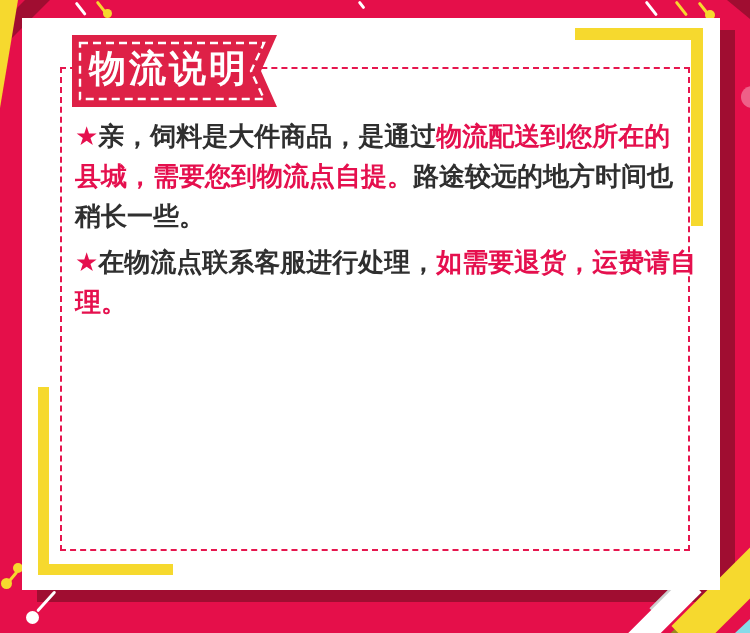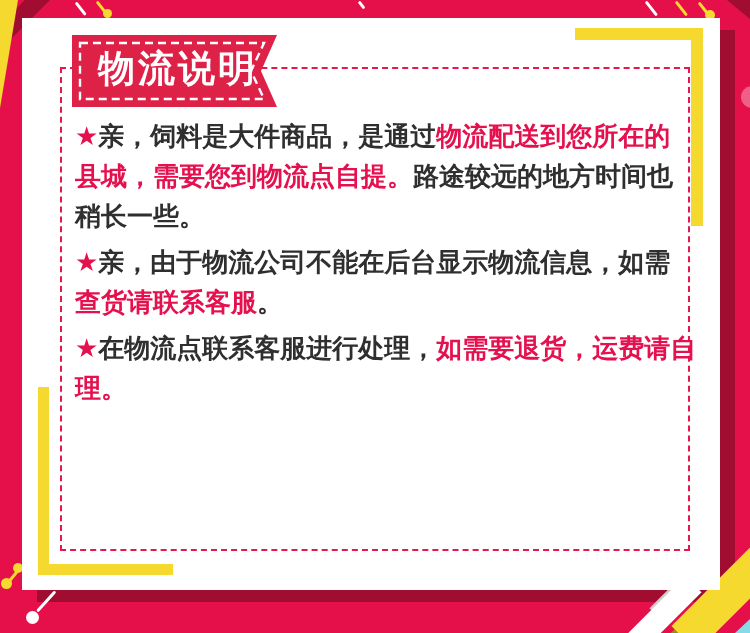--- a/index.html
+++ b/index.html
@@ -35,21 +35,21 @@
   
   .bar{position:absolute;background:#F6D92E;}
   .bracket-tr-h{left:553px;top:10px;width:128px;height:12px;}
   .bracket-tr-v{left:669px;top:10px;width:12px;height:198px;}
   .bracket-bl-v{left:16px;top:369px;width:11px;height:188px;}
   .bracket-bl-h{left:16px;top:546px;width:135px;height:11px;}
   
   .ribbon{position:absolute;left:50px;top:17px;width:205px;height:72px;}
   .ribbon svg{position:absolute;left:0;top:0;}
   .ribbon-label{position:absolute;left:8px;top:0;width:178px;height:72px;line-height:68px;
-    text-align:right;color:#FFFFFF;font-size:37px;font-weight:bold;letter-spacing:3px;}
+    text-align:center;color:#FFFFFF;font-size:37px;font-weight:bold;letter-spacing:3px;}
   
   .content{position:absolute;left:53px;top:98px;width:645px;}
   .content p{margin:0 0 6px 0;font-size:26px;font-weight:bold;line-height:40px;
     letter-spacing:0px;white-space:pre-wrap;}
   .t-dark{color:#2F2F2F;}
   .t-red{color:#E5104E;}
 </style>
 </head>
 <body>
 
@@ -96,20 +96,18 @@
         <path d="M0 0 H205 L189 36 L205 72 H0 Z" fill="#DE2147"></path>
         <path d="M8 8 H192 L179 36 L192 64 H8 Z" fill="none" stroke="#FFFFFF" stroke-width="2.4" stroke-dasharray="8 5"></path>
       </svg>
       <div class="ribbon-label">物流说明</div>
     </div>
 
     <div class="content">
       <p><span class="t-red">★</span><span class="t-dark">亲，饲料是大件商品，是通过</span><span class="t-red">物流配送到您所在的
 县城，需要您到物流点自提。</span><span class="t-dark">路途较远的地方时间也
 稍长一些。</span></p>
-      <p><span class="t-red">★</span><span class="t-dark">亲，由于物流公司不能在后台显示物流信息，如需
-</span><span class="t-red">查货请联系客服</span><span class="t-dark">。</span></p>
       <p><span class="t-red">★</span><span class="t-dark">在物流点联系客服进行处理，</span><span class="t-red">如需要退货，运费请自
 理。</span></p>
     </div>
   </div>
 
 </div>
 
 </body></html>

